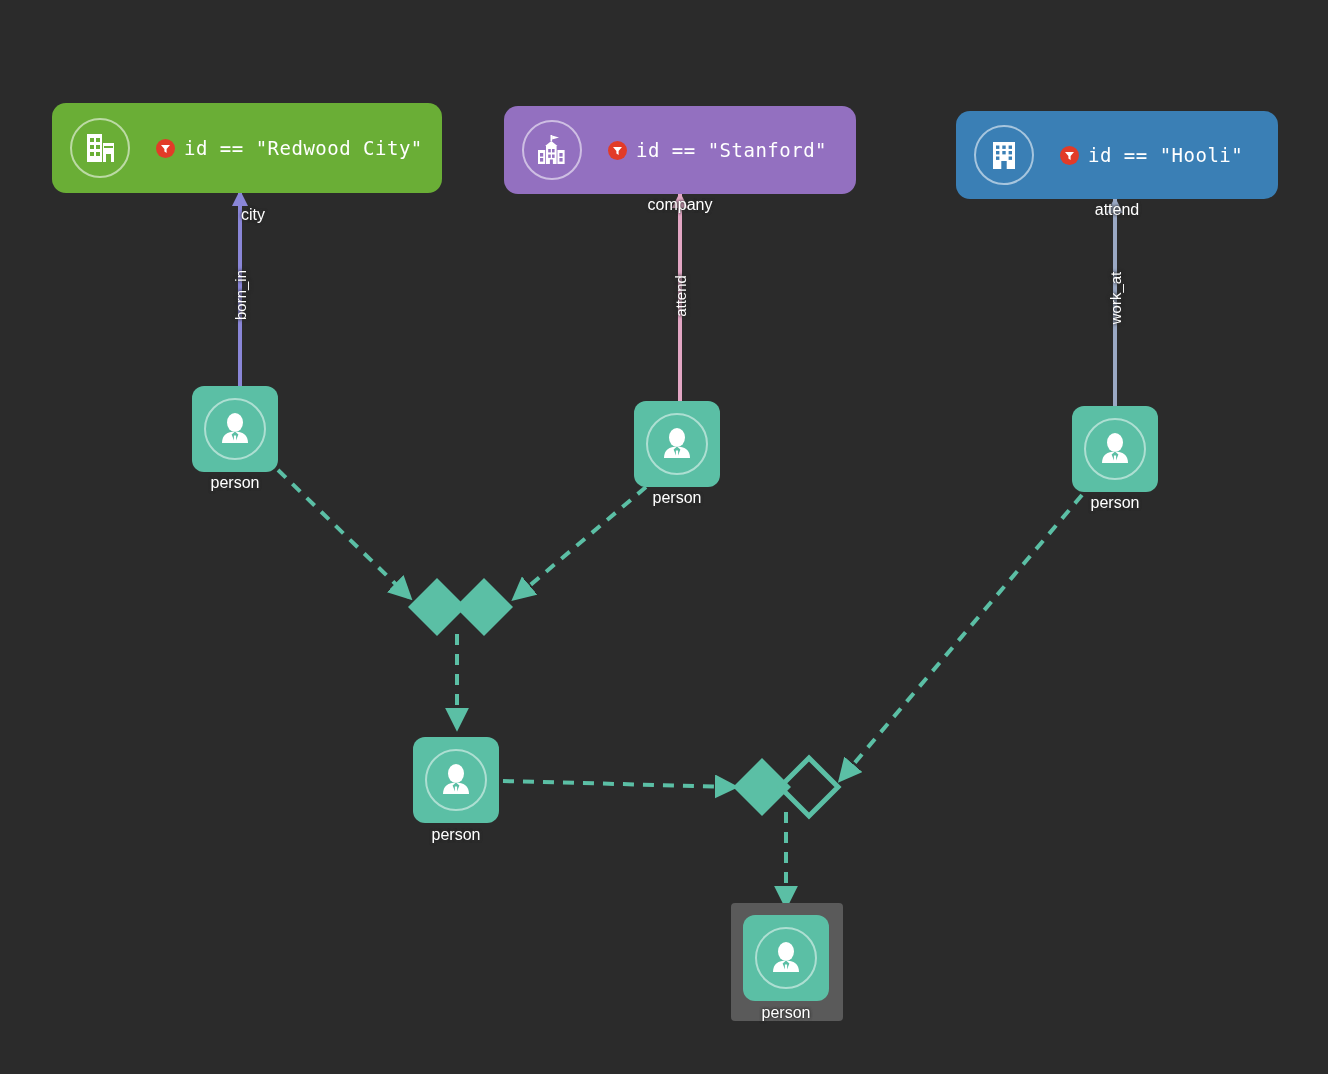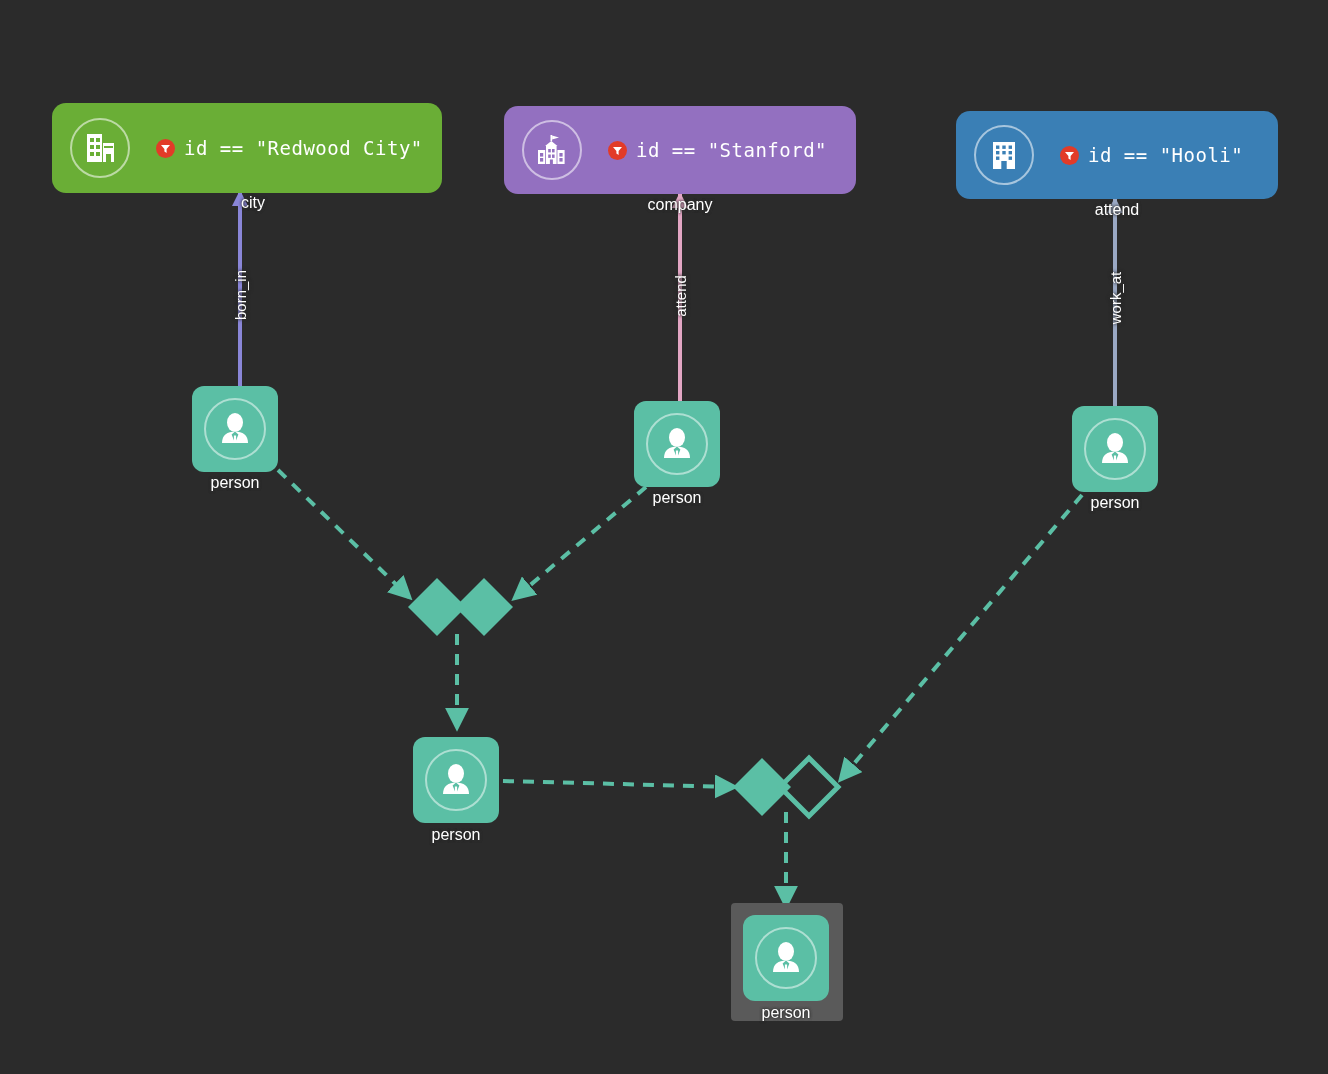--- a/index.html
+++ b/index.html
@@ -179,21 +179,21 @@
     </div>
     <div class="filter-expr">
       <span class="funnel-badge">
         <svg width="11" height="11" viewBox="0 0 11 11">
           <path d="M1 2 L10 2 L6.6 6 L6.6 10 L4.4 8.6 L4.4 6 Z" fill="#ffffff"></path>
         </svg>
       </span>
       <span class="expr-text">id == "Redwood City"</span>
     </div>
   </div>
-  <div class="node-caption" style="left:247px; top:194px;padding-left:12px;">city</div>
+  <div class="node-caption" style="left:247px; top:206px;padding-left:12px;">city</div>
 
   <div class="filter-node" style="left:504px; top:106px; width:352px; height:88px; background:#9370c0;">
     <div class="node-icon-circle">
       <svg width="36" height="36" viewBox="0 0 36 36">
         <rect x="16.5" y="3" width="1.6" height="6" fill="#ffffff"></rect>
         <path d="M18.1 3.5 L25 5.4 L18.1 7.6 Z" fill="#ffffff"></path>
         <path d="M17.3 9 L23.5 14 L11.1 14 Z" fill="#ffffff"></path>
         <rect x="12" y="14" width="10.6" height="18" fill="#ffffff"></rect>
         <rect x="14.2" y="17" width="2.6" height="3.4" fill="#9370c0"></rect>
         <rect x="18" y="17" width="2.6" height="3.4" fill="#9370c0"></rect>

